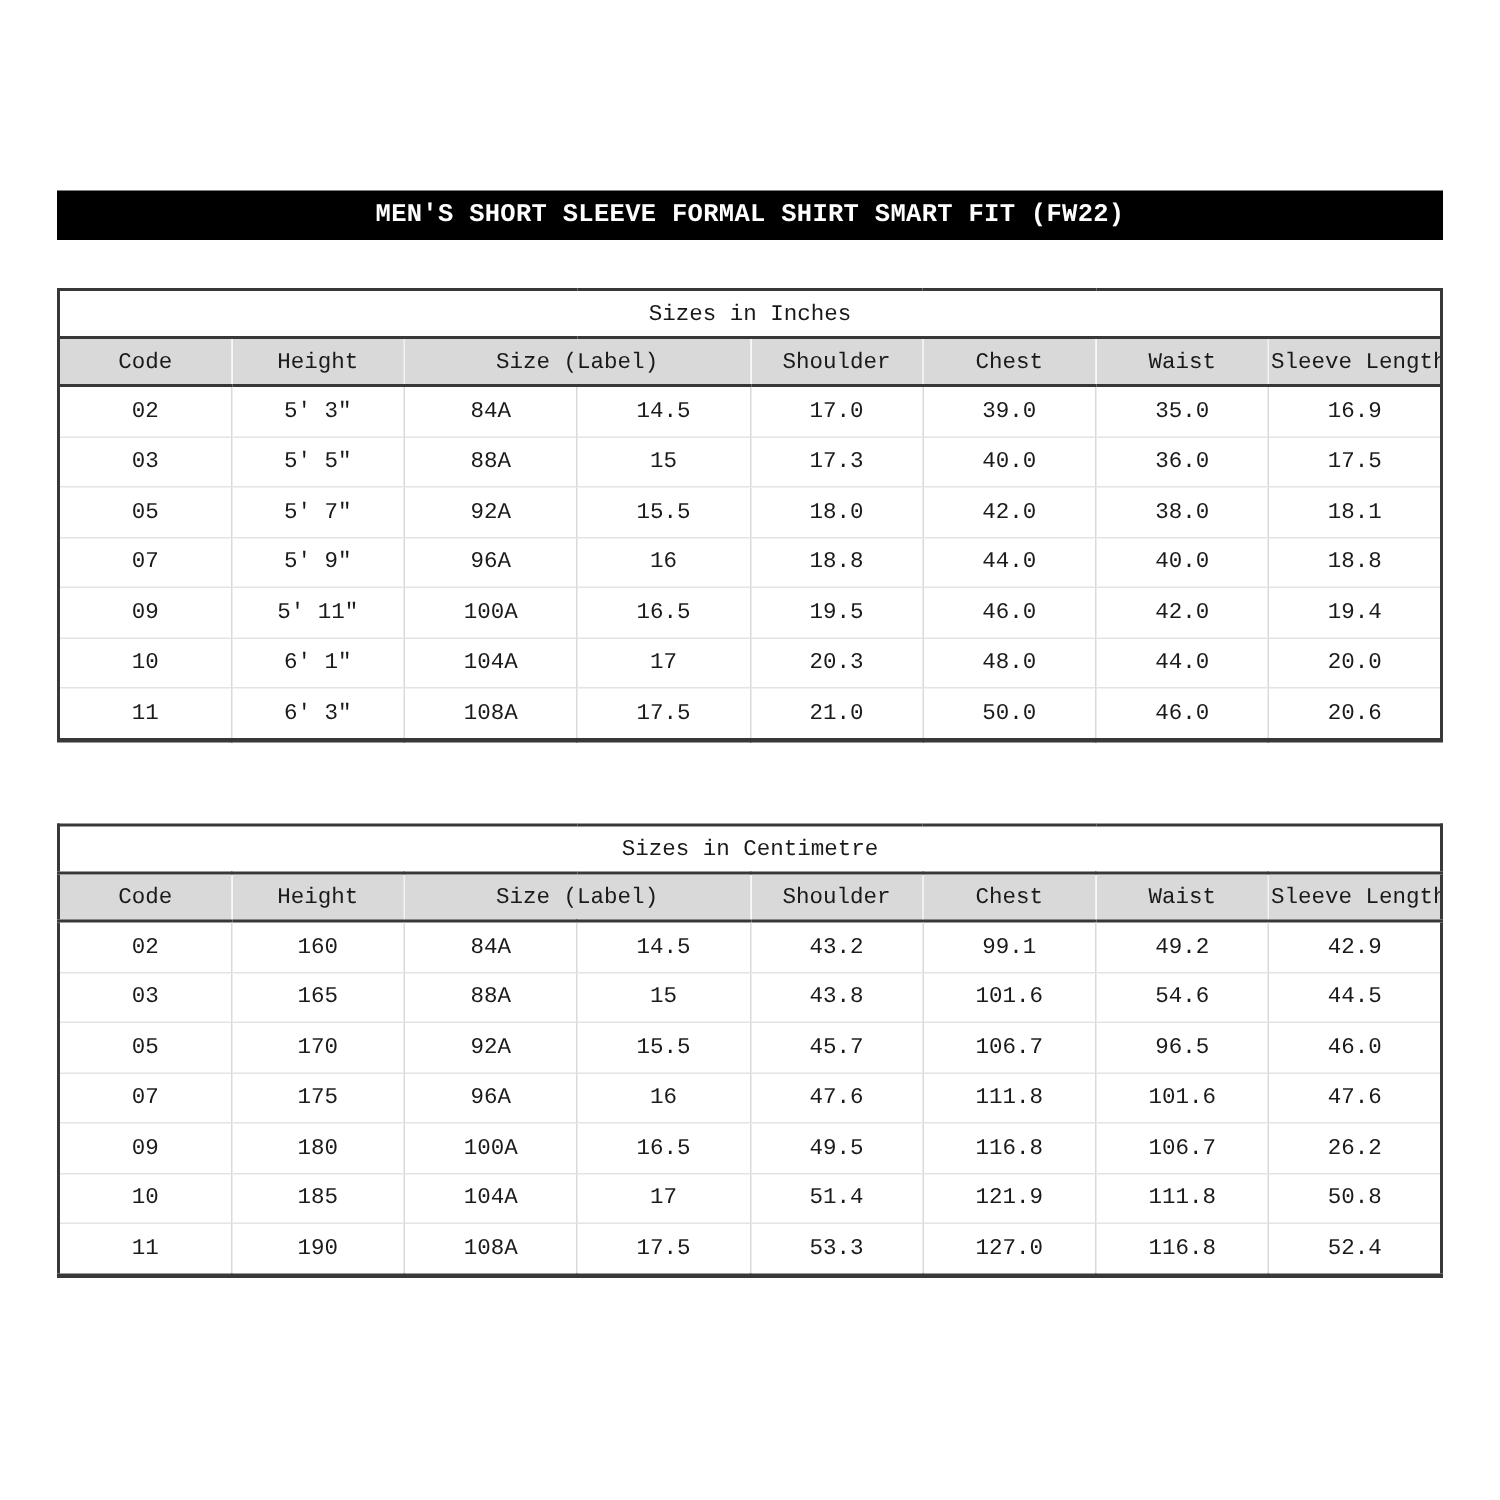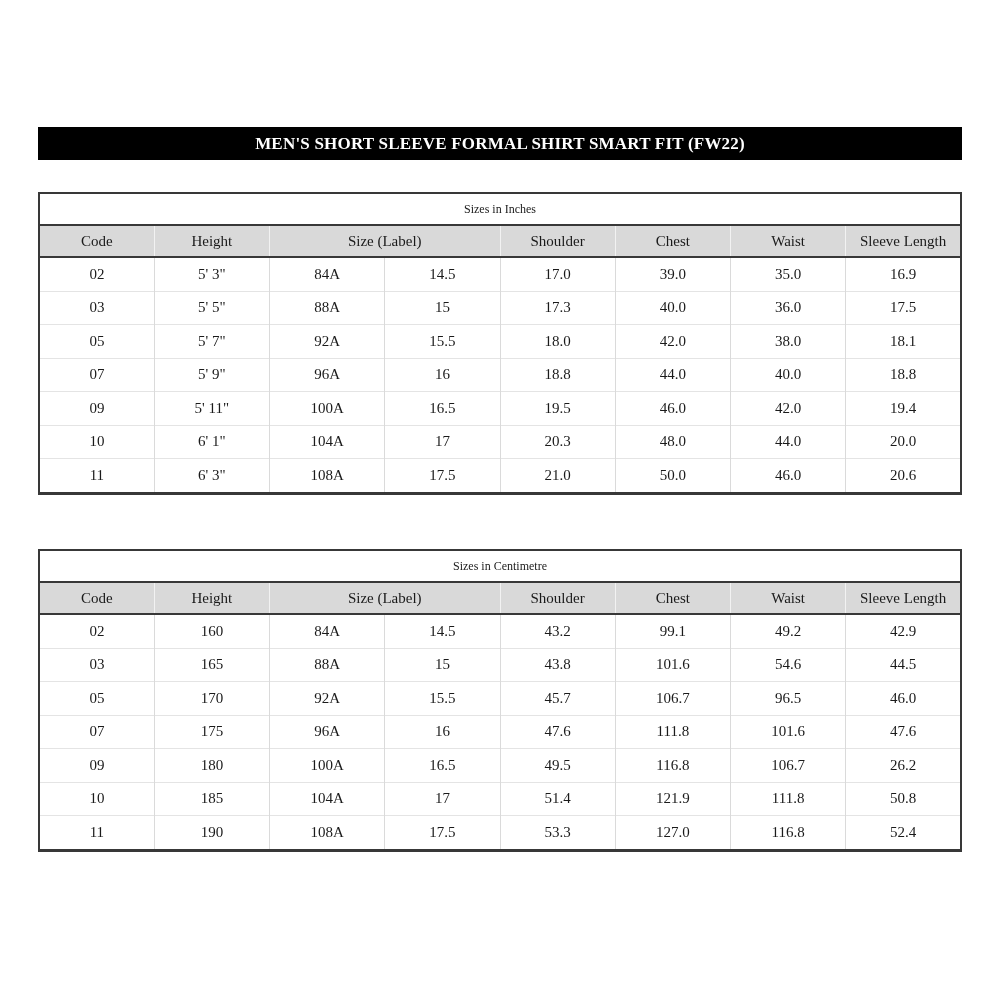--- a/index.html
+++ b/index.html
@@ -1,21 +1,21 @@
 <!DOCTYPE html>
 <html><head>
 <meta charset="utf-8">
 <style>
   html, body { margin: 0; padding: 0; background: #ffffff; }
   #page {
     position: relative;
     width: 1000px;
     height: 1000px;
     background: #ffffff;
-    font-family: Liberation Serif, serif;
+    font-family: Liberation Mono, monospace;
     color: #1a1a1a;
     overflow: hidden;
   }
   .title-bar {
     position: absolute;
     left: 38px;
     top: 127px;
     width: 924px;
     height: 33px;
     background: #000000;
@@ -37,21 +37,21 @@
     border-bottom-width: 3px;
     font-size: 15px;
   }
   table.sizes-table col { width: 12.5%; }
   .caption-row td {
     height: 28px;
     text-align: center;
     vertical-align: middle;
     background: #ffffff;
     border-bottom: 2px solid #383838;
-    font-size: 12px;
+    font-size: 15px;
   }
   thead th.col-h {
     height: 28px;
     background: #d9d9d9;
     font-weight: normal;
     text-align: center;
     vertical-align: middle;
     border-bottom: 2px solid #383838;
     border-left: 1px solid #f2f2f2;
     font-size: 15px;

